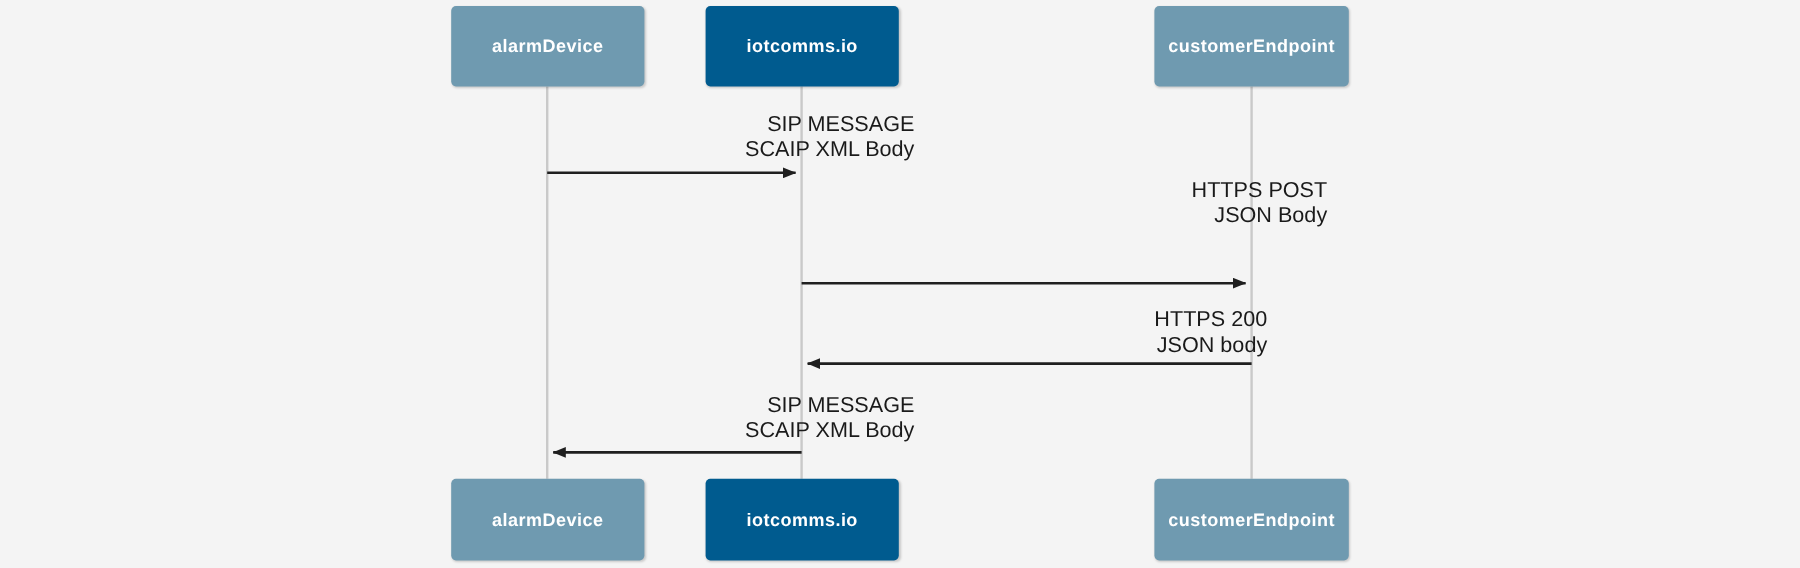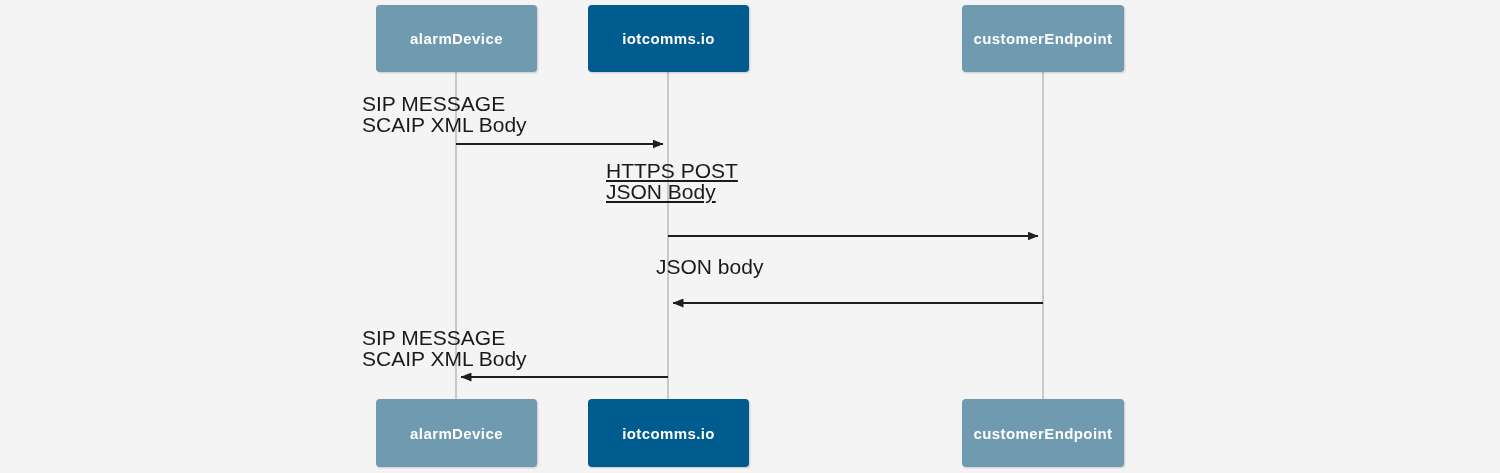--- a/index.html
+++ b/index.html
@@ -33,23 +33,23 @@
     align-items: center;
     justify-content: center;
     color: #ffffff;
     font-weight: bold;
     font-size: 15px;
     letter-spacing: 0.4px;
     box-shadow: 1px 1px 2px rgba(0,0,0,0.18);
   }
   .msg-label {
     position: absolute;
-    text-align: left;
+    text-align: right;
     color: #1a1a1a;
-    font-size: 21px;
+    font-size: 18px;
     line-height: 21px;
     white-space: nowrap;
   }
 </style>
 </head>
 <body>
 
 <div id="diagram">
 
   <svg id="svg-layer" viewBox="0 0 1500 473" xmlns="http://www.w3.org/2000/svg">
@@ -101,26 +101,27 @@
 
   <div class="participant-box" style="left:962px; top:399px; width:162px; height:68px; background:#6f9ab0;">
     <span>customerEndpoint</span>
   </div>
 
   <div class="msg-label" style="left:362px; top:93px; width:400px;">
     <div>SIP MESSAGE</div>
     <div>SCAIP XML Body</div>
   </div>
 
-  <div class="msg-label" style="left:606px; top:160px; width:500px;text-decoration:underline;">
+  <div class="msg-label" style="left:606px; top:148px; width:500px;">
     <div>HTTPS POST</div>
     <div>JSON Body</div>
   </div>
 
   <div class="msg-label" style="left:656px; top:256px; width:400px;">
+    <div>HTTPS 200</div>
     <div>JSON body</div>
   </div>
 
   <div class="msg-label" style="left:362px; top:327px; width:400px;">
     <div>SIP MESSAGE</div>
     <div>SCAIP XML Body</div>
   </div>
 
 </div>
 

